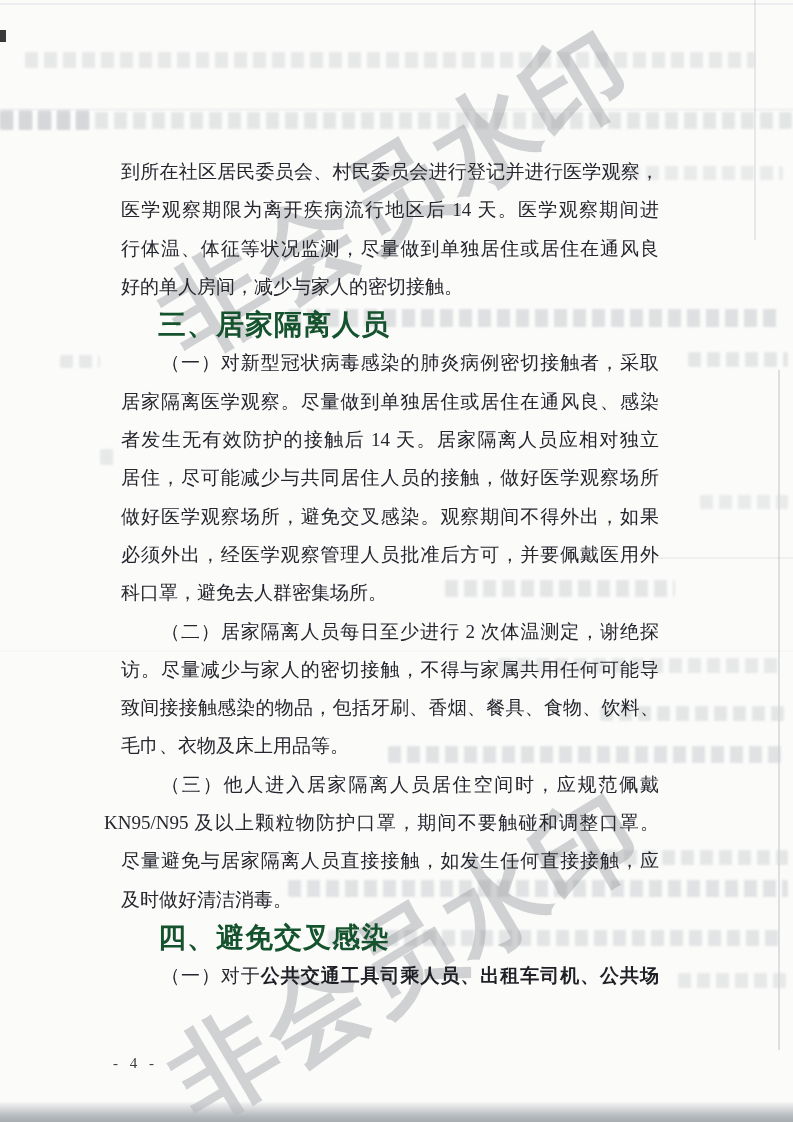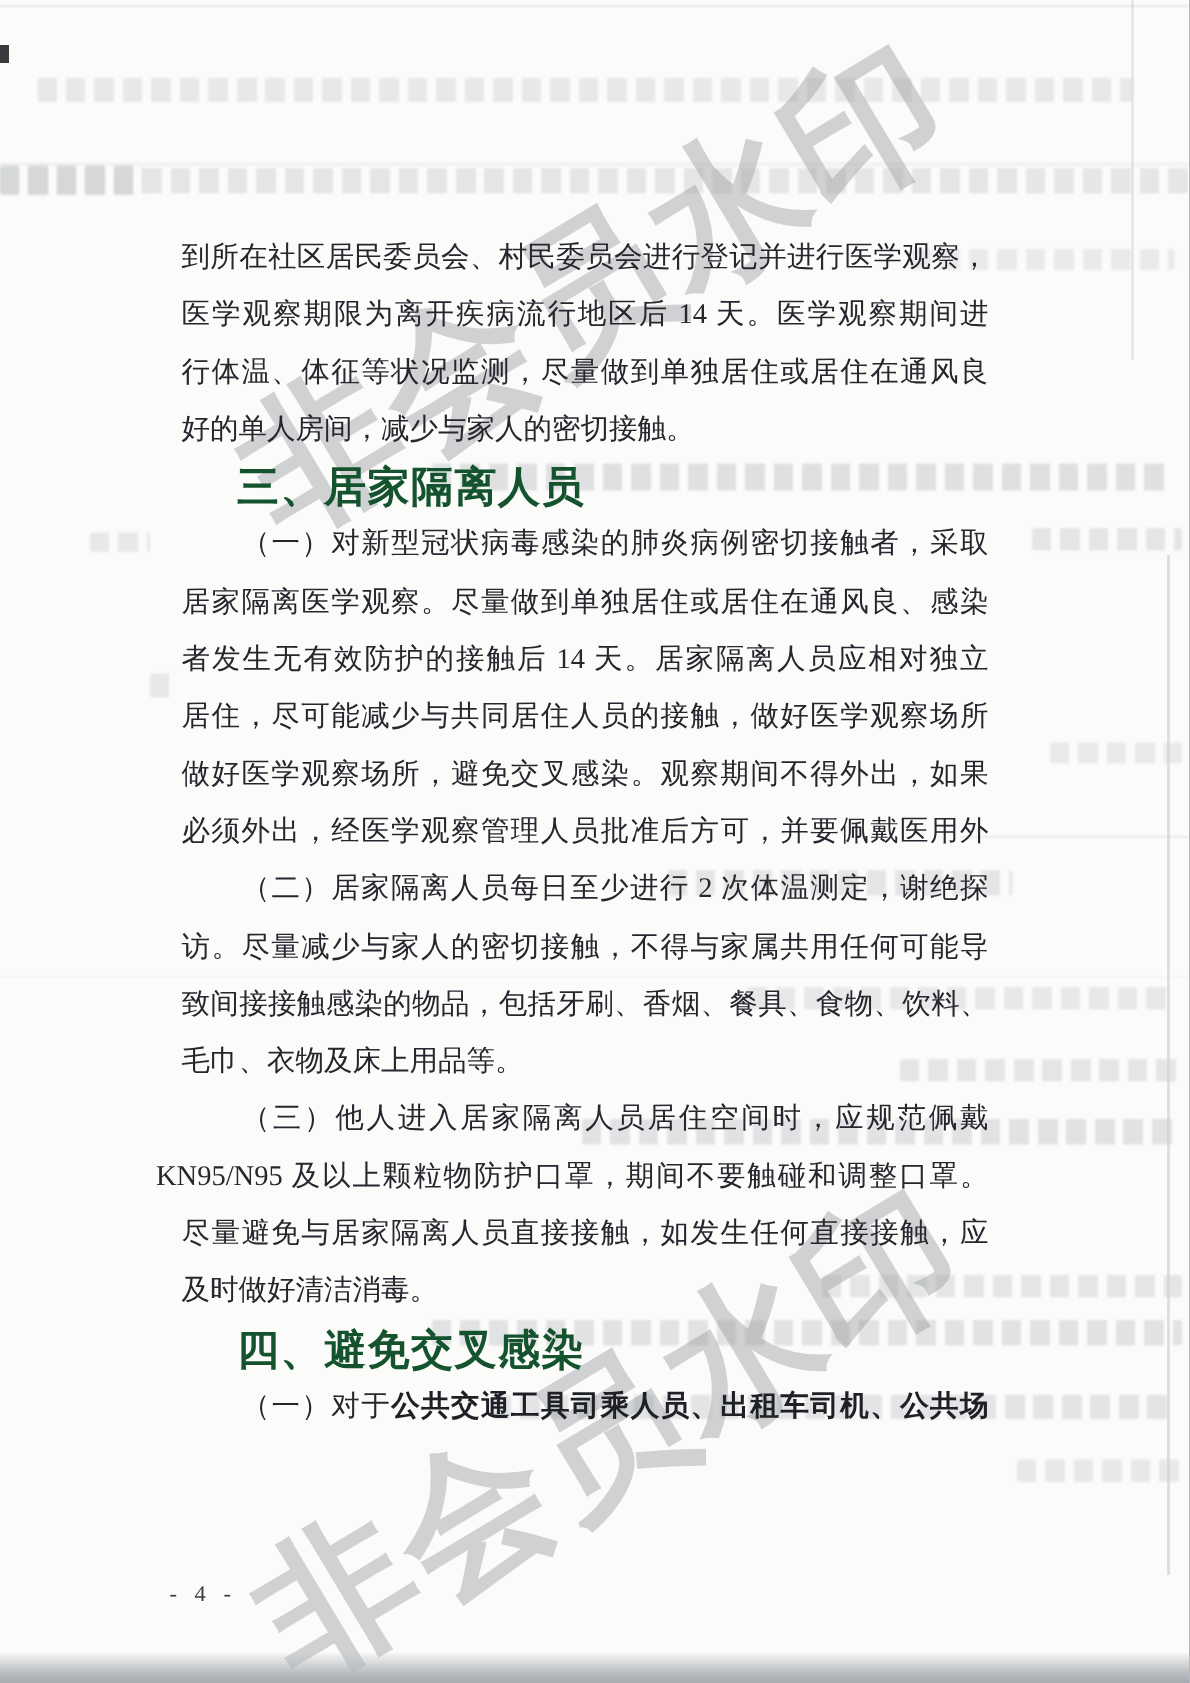--- a/index.html
+++ b/index.html
@@ -81,20 +81,21 @@
     <div class="line just">医学观察期限为离开疾病流行地区后 14 天。医学观察期间进</div>
     <div class="line just">行体温、体征等状况监测，尽量做到单独居住或居住在通风良</div>
     <div class="line">好的单人房间，减少与家人的密切接触。</div>
     <div class="line heading">三、居家隔离人员</div>
     <div class="line just indent">（一）对新型冠状病毒感染的肺炎病例密切接触者，采取</div>
     <div class="line just">居家隔离医学观察。尽量做到单独居住或居住在通风良、感染</div>
     <div class="line just">者发生无有效防护的接触后 14 天。居家隔离人员应相对独立</div>
     <div class="line just">居住，尽可能减少与共同居住人员的接触，做好医学观察场所</div>
     <div class="line just">做好医学观察场所，避免交叉感染。观察期间不得外出，如果</div>
     <div class="line just">必须外出，经医学观察管理人员批准后方可，并要佩戴医用外</div>
+    <div class="line">科口罩，避免去人群密集场所。</div>
     <div class="line just indent">（二）居家隔离人员每日至少进行 2 次体温测定，谢绝探</div>
     <div class="line just">访。尽量减少与家人的密切接触，不得与家属共用任何可能导</div>
     <div class="line just">致间接接触感染的物品，包括牙刷、香烟、餐具、食物、饮料、</div>
     <div class="line">毛巾、衣物及床上用品等。</div>
     <div class="line just indent">（三）他人进入居家隔离人员居住空间时，应规范佩戴</div>
     <div class="line just kn95">KN95/N95 及以上颗粒物防护口罩，期间不要触碰和调整口罩。</div>
     <div class="line just">尽量避免与居家隔离人员直接接触，如发生任何直接接触，应</div>
     <div class="line">及时做好清洁消毒。</div>
     <div class="line heading">四、避免交叉感染</div>
     <div class="line just indent">

